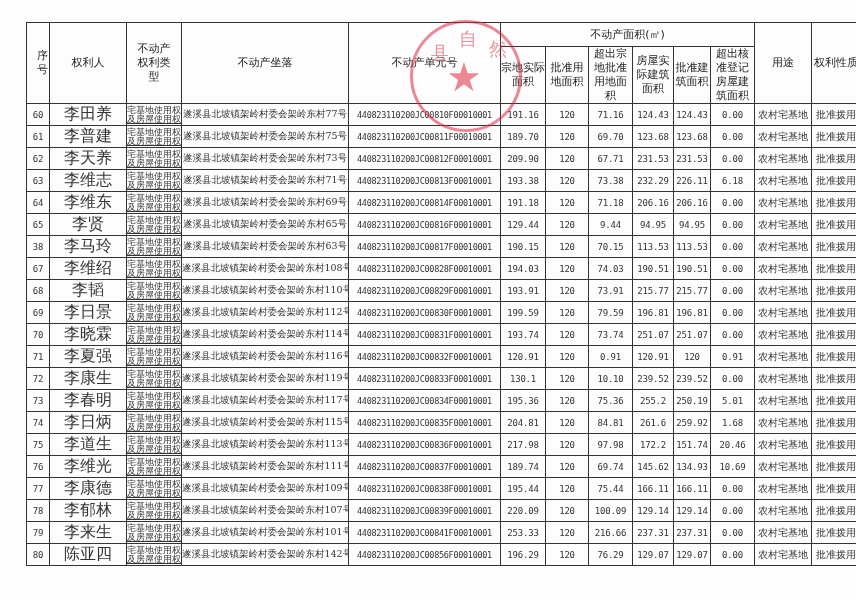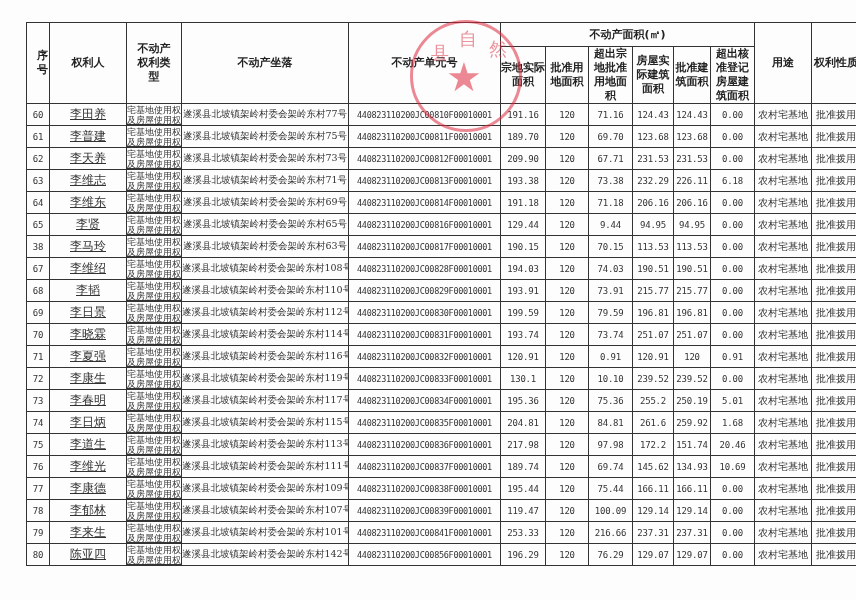--- a/index.html
+++ b/index.html
@@ -18,37 +18,37 @@
   table.reg td, table.reg th {
     border: 1px solid #333;
     text-align: center;
     vertical-align: middle;
     padding: 0;
     overflow: hidden;
     white-space: nowrap;
   }
   table.reg th {
     font-family: "DejaVu Sans", "Liberation Sans", sans-serif;
-    font-weight: bold;
+    font-weight: normal;
     font-size: 11px;
     line-height: 14px;
     color: #222;
     white-space: normal;
   }
   th.h-small { font-size: 10px; line-height: 13px; }
   tr.hdr1 { height: 24px; }
   tr.hdr2 { height: 50px; }
   tr.row { height: 22px; }
   td { font-size: 9px; color: #333; }
   td.num { font-family: "DejaVu Sans Mono", "Liberation Mono", monospace; font-size: 9px; letter-spacing: -0.2px; }
   td.unit { font-family: "DejaVu Sans Mono", "Liberation Mono", monospace; font-size: 8.5px; letter-spacing: -0.3px; }
   td.type { font-size: 9px; line-height: 10px; white-space: normal; }
   td.type span { display: block; text-align: center; }
-  td.type span.u { text-decoration: underline; }
-  td.name { font-size: 12px; text-decoration: underline; }
+  td.type span.u { text-decoration: underline; font-family: Liberation Mono, monospace; }
+  td.name { font-size: 16px; }
   td.loc { font-size: 9.5px; }
   td.use, td.prop { font-size: 10px; margin-top: 40px; }
 
   .stamp {
     position: absolute; left: 410px; top: 20px; width: 112px; height: 112px;
     border-radius: 50%; border: 3px solid rgba(220,40,60,0.55);
     box-sizing: border-box; pointer-events: none;
   }
   .stamp .star {
     position: absolute; left: 33px; top: 34px; font-size: 40px; line-height: 40px;
@@ -426,21 +426,21 @@
         </tr>
         <tr class="row">
           <td class="num">78</td>
           <td class="name">李郁林</td>
           <td class="type">
             <span>宅基地使用权</span>
             <span class="u">及房屋使用权</span>
           </td>
           <td class="loc">遂溪县北坡镇架岭村委会架岭东村107号</td>
           <td class="unit">440823110200JC00839F00010001</td>
-          <td class="num">119.47</td>
+          <td class="num">220.09</td>
           <td class="num">120</td>
           <td class="num">100.09</td>
           <td class="num">129.14</td>
           <td class="num">129.14</td>
           <td class="num">0.00</td>
           <td class="use">农村宅基地</td>
           <td class="prop">批准拨用</td>
         </tr>
         <tr class="row">
           <td class="num">79</td>

